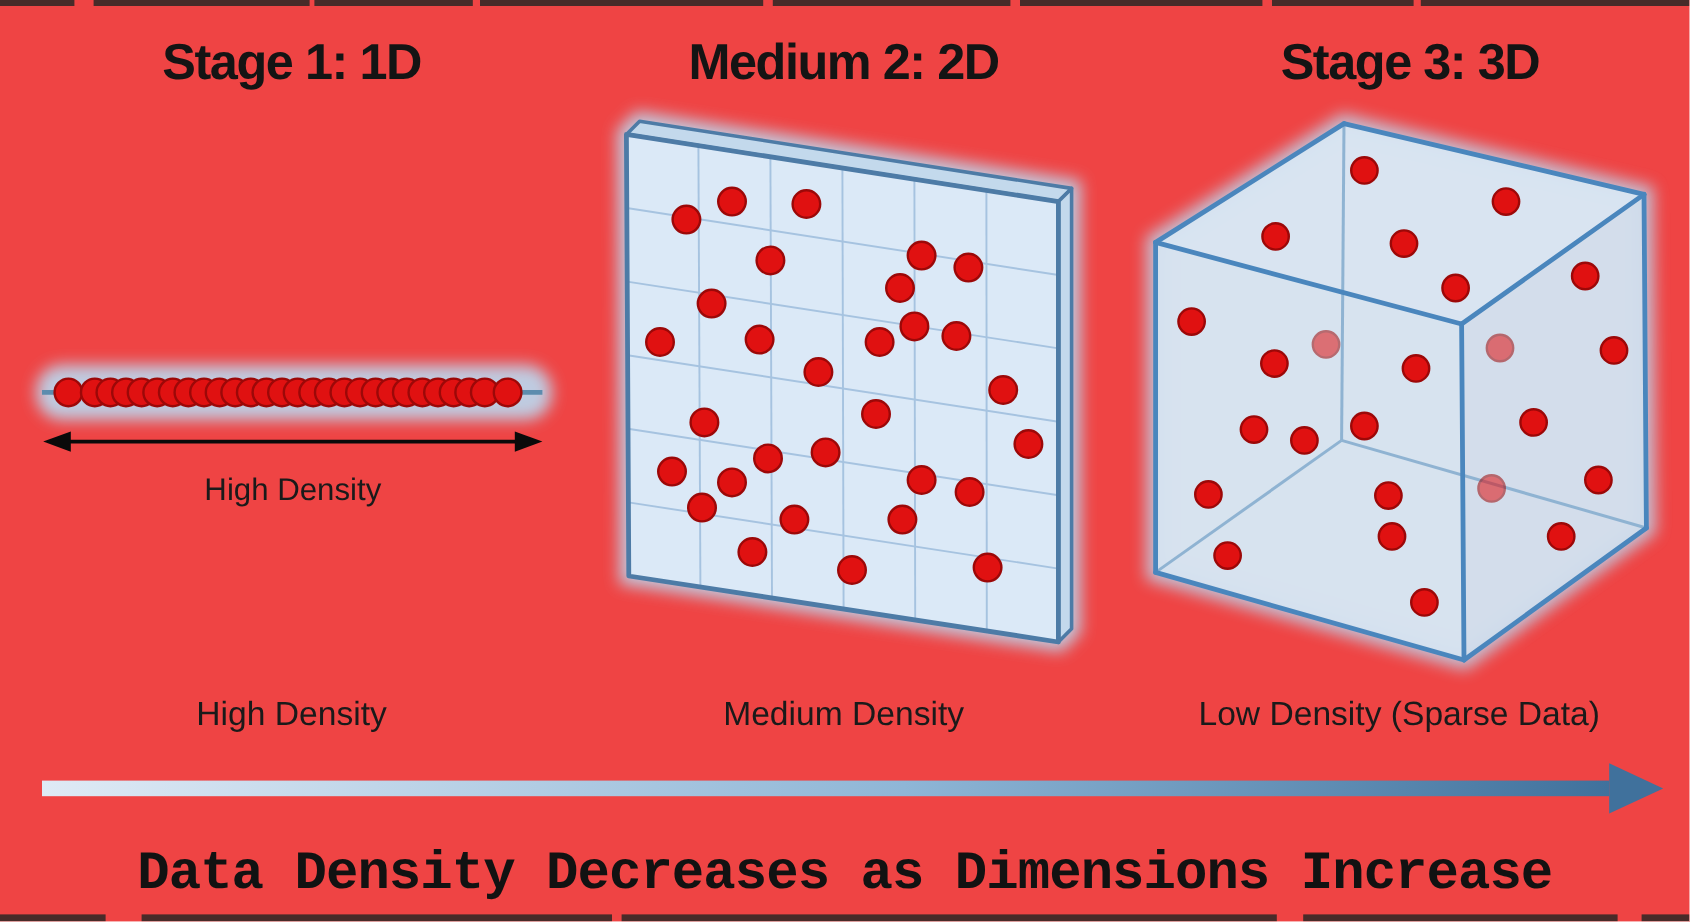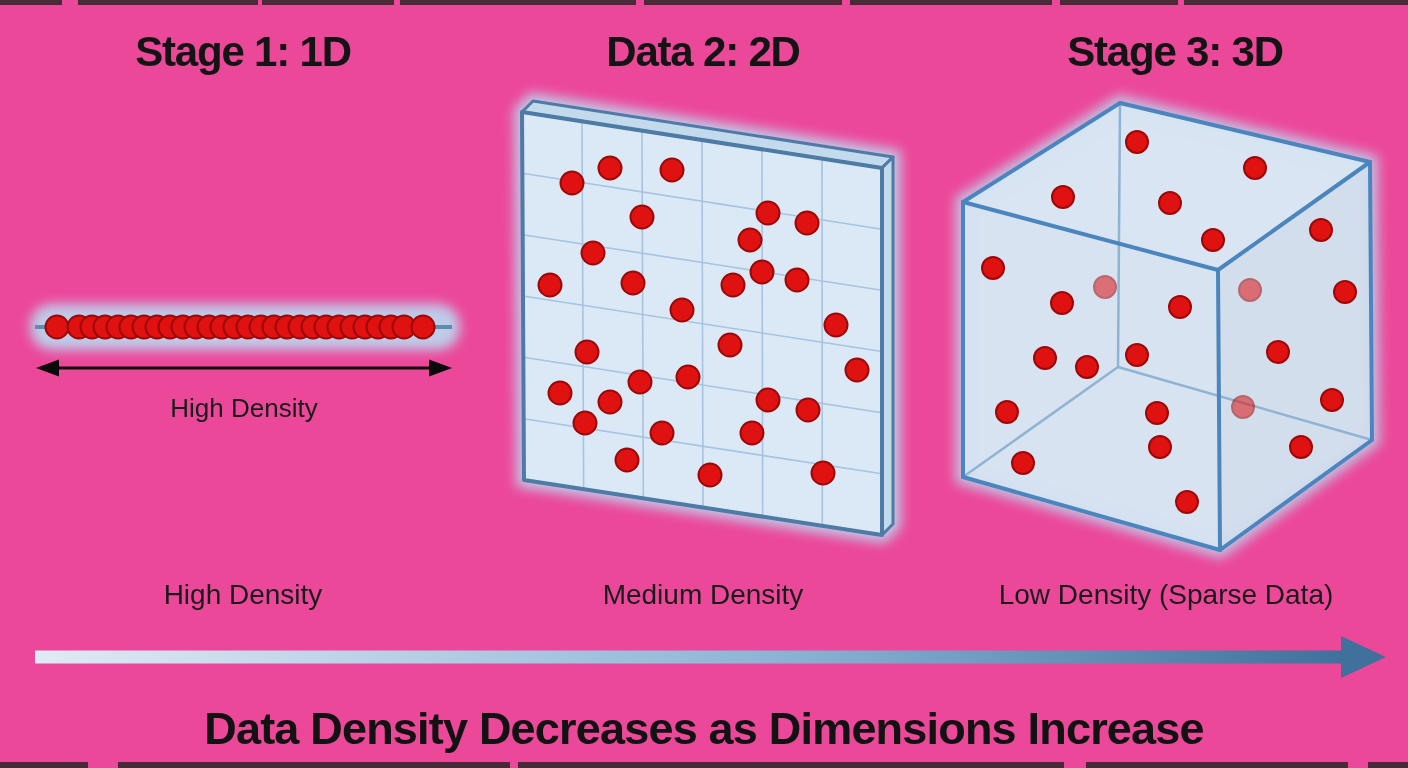--- a/index.html
+++ b/index.html
@@ -1,28 +1,28 @@
 <!DOCTYPE html>
 <html><head>
 <meta charset="utf-8">
 <style>
   html,body{margin:0;padding:0;background:#fff;}
-  .canvas{position:relative;width:1408px;height:768px;background:#ec4899;
+  .canvas{position:relative;width:1408px;height:768px;background:#ef4444;
           font-family:"Liberation Sans",sans-serif;overflow:hidden;}
   svg#gfx{position:absolute;left:0;top:0;width:1408px;height:768px;}
   .stage-title{position:absolute;top:28px;transform:translateX(-50%);
                font-size:42px;font-weight:700;letter-spacing:-1.2px;
                color:#141414;white-space:nowrap;}
   .axis-label{position:absolute;top:393px;left:244px;transform:translateX(-50%);
               font-size:26px;color:#1a1a1a;white-space:nowrap;}
   .density-label{position:absolute;top:579px;transform:translateX(-50%);
                  font-size:28px;color:#1a1a1a;white-space:nowrap;}
   .footer-title{position:absolute;top:703px;left:704px;transform:translateX(-50%);
                 font-size:45px;font-weight:700;letter-spacing:-0.8px;
-                color:#121212;white-space:nowrap;}
+                color:#121212;white-space:nowrap;font-family:Liberation Mono, monospace;}
 </style>
 </head>
 <body>
 
 <div class="canvas">
 
   <svg id="gfx" xmlns="http://www.w3.org/2000/svg" viewBox="0 0 1408 768">
       <defs>
         <linearGradient id="dimgrad" x1="0" y1="0" x2="1" y2="0">
           <stop offset="0%" stop-color="#dfeaf5"></stop>
@@ -174,21 +174,21 @@
         <circle cx="1023" cy="463" r="11" fill="#e01111" stroke="#9c0808" stroke-width="2" opacity="1"></circle>
         <circle cx="1187" cy="502" r="11" fill="#e01111" stroke="#9c0808" stroke-width="2" opacity="1"></circle>
       </g>
       <g>
         <rect x="35" y="650.5" width="1306" height="13" fill="url(#dimgrad)"></rect>
         <polygon points="1341,636 1386,657 1341,678" fill="#40719c"></polygon>
       </g>
     </svg>
 
   <div class="stage-title" style="left:243px">Stage 1: 1D</div>
-  <div class="stage-title" style="left:703px">Data 2: 2D</div>
+  <div class="stage-title" style="left:703px">Medium 2: 2D</div>
   <div class="stage-title" style="left:1175px">Stage 3: 3D</div>
 
   <div class="axis-label">High Density</div>
 
   <div class="density-label" style="left:243px">High Density</div>
   <div class="density-label" style="left:1166px">Low Density (Sparse Data)</div>
   <div class="density-label" style="left:703px">Medium Density</div>
 
   <div class="footer-title">Data Density Decreases as Dimensions Increase</div>
 

